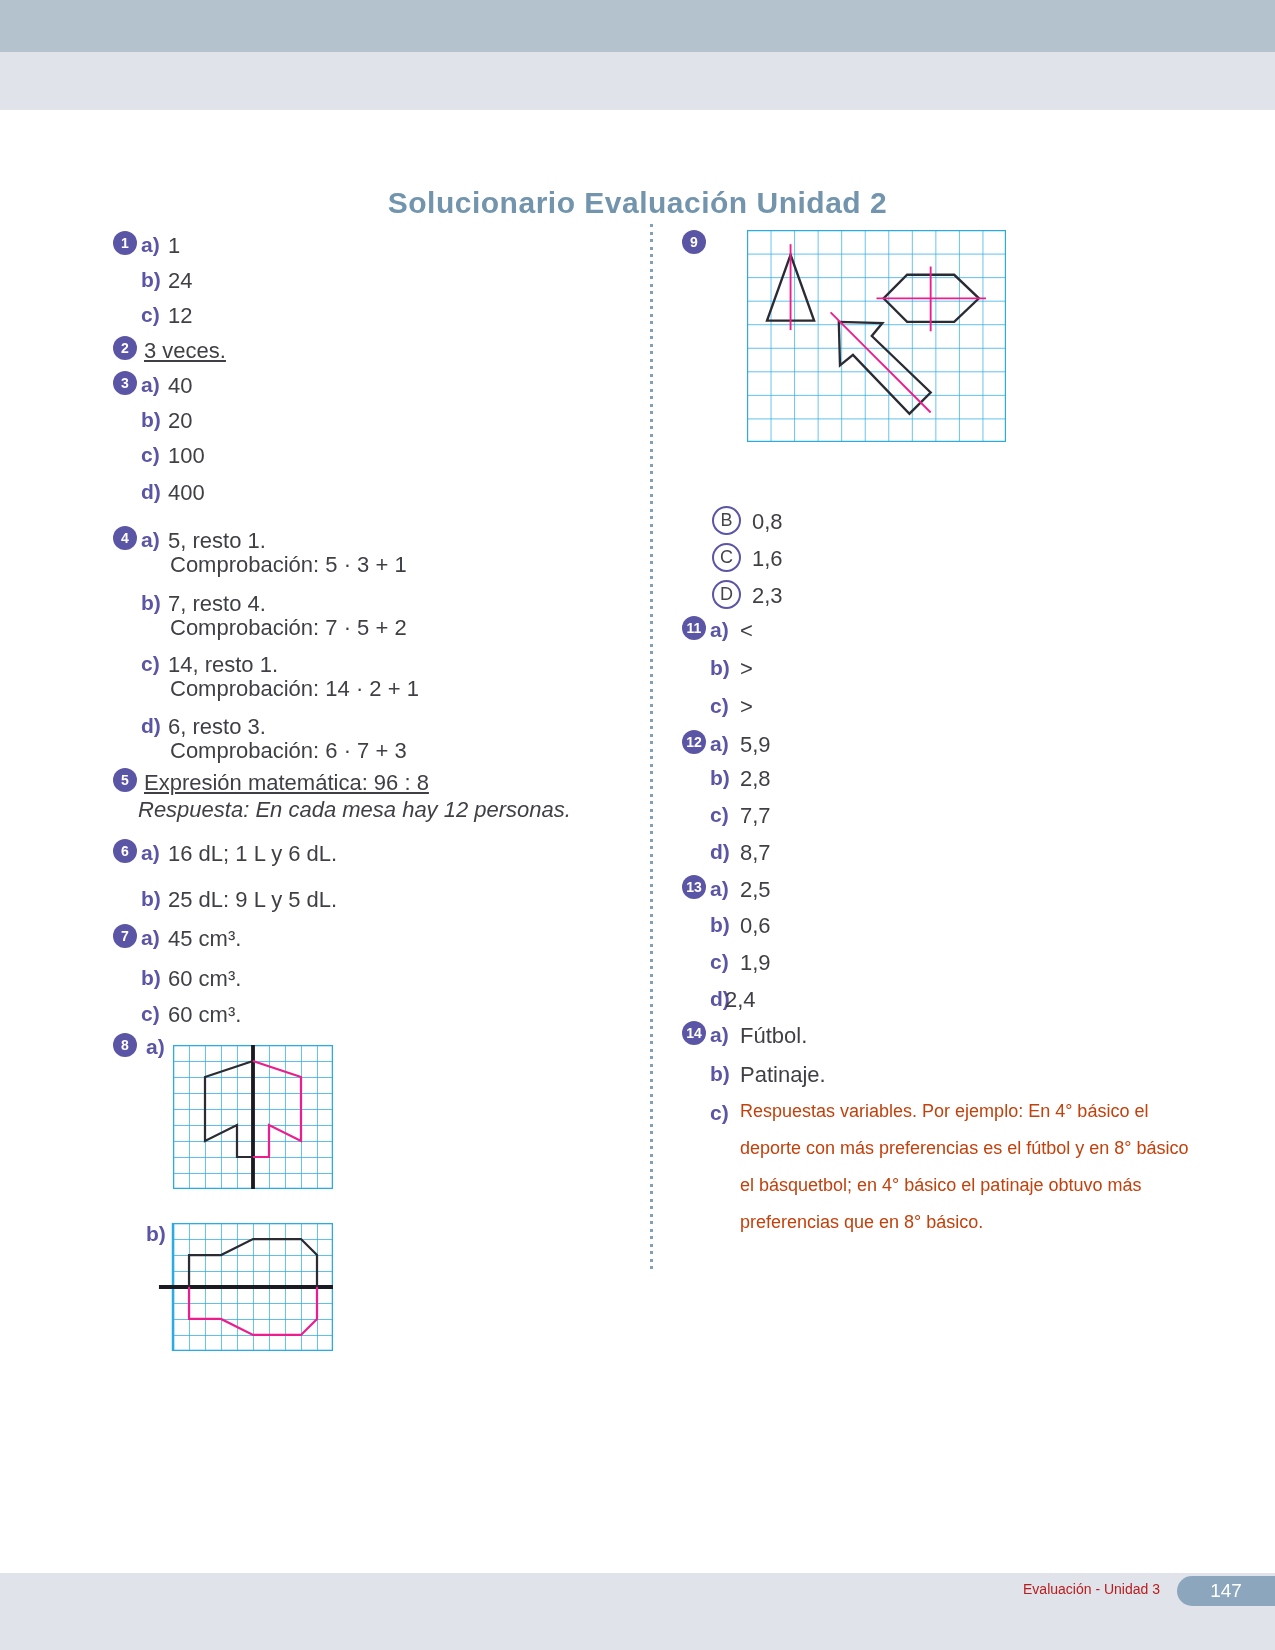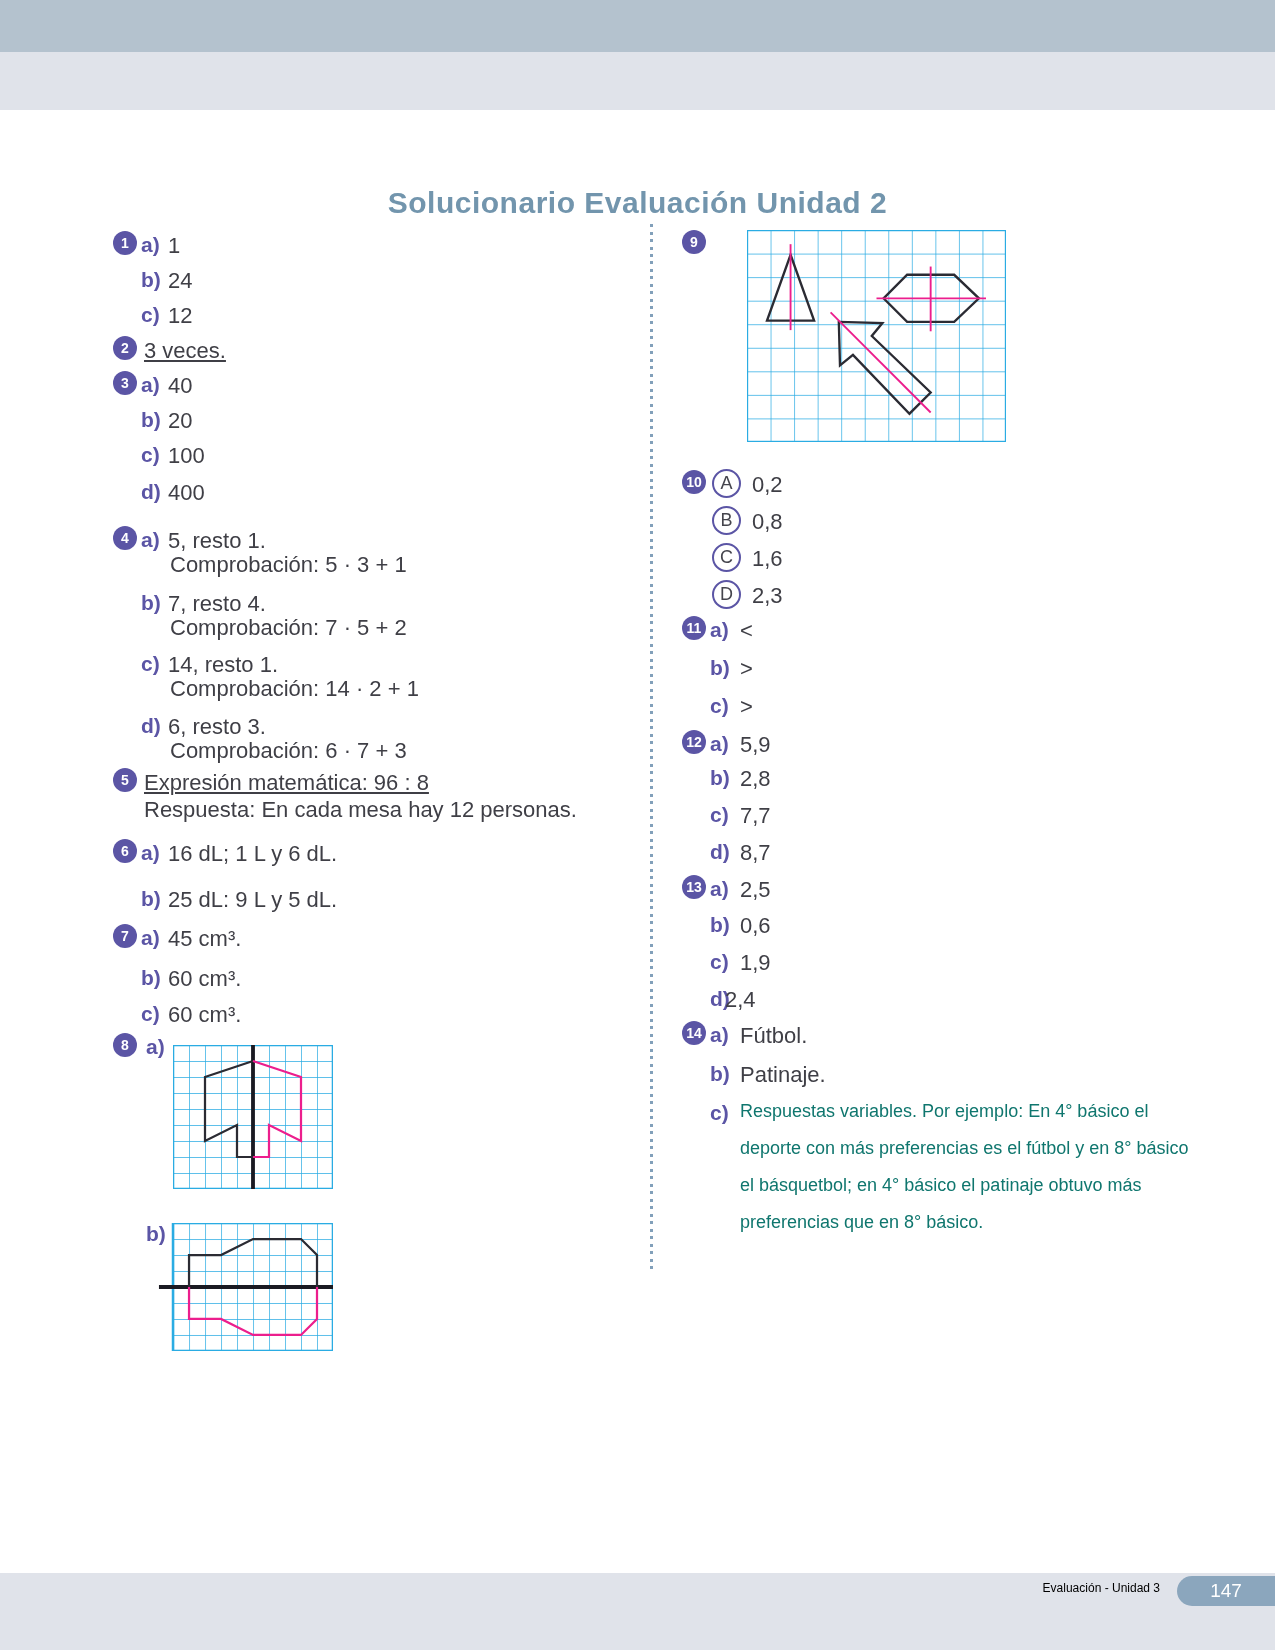--- a/index.html
+++ b/index.html
@@ -16,30 +16,30 @@
   .col.right{left:682px;width:560px;height:1400px;}
   .row{position:absolute;left:0;height:26px;width:540px;}
   .row span{position:absolute;white-space:nowrap;}
   .badge{left:0;top:-2px;width:24px;height:24px;background:#5b55a5;border-radius:50%;
          color:#fff;font-size:14px;font-weight:bold;display:flex;align-items:center;
          justify-content:center;text-align:center;line-height:24px;}
   .lbl{left:28px;top:0;color:#5b55a5;font-weight:bold;font-size:21px;}
   .txt{left:55px;top:0;color:#3f3f46;font-size:22px;}
   .txt.flush{left:31px;text-decoration:underline;}
   .sub{left:57px;top:24px;color:#3f3f46;font-size:22px;}
-  .sub.flush{left:31px;top:27px;}
+  .sub.flush{left:25px;top:27px;font-style:italic;}
   .choice{left:30px;top:-3px;width:25px;height:25px;border:2.5px solid #5b55a5;border-radius:50%;
           color:#45454d;font-size:18px;display:flex;align-items:center;justify-content:center;
           line-height:25px;background:#fff;}
   .ctxt{left:70px;top:0;color:#3f3f46;font-size:22px;}
   .para{position:absolute;left:58px;top:0;}
-  .pline{position:absolute;left:0;white-space:nowrap;color:#0f766e;font-size:18px;}
+  .pline{position:absolute;left:0;white-space:nowrap;color:#c2410c;font-size:18px;}
   .figure{position:absolute;}
   .footerbar{position:absolute;left:0;top:1573px;width:1275px;height:77px;background:#e0e3ea;}
-  .footerlabel{position:absolute;right:115px;top:1581px;font-size:12px;color:#000000;}
+  .footerlabel{position:absolute;right:115px;top:1581px;font-size:14px;color:#b91c1c;}
   .pill{position:absolute;right:0;top:1576px;width:98px;height:30px;background:#8ba6bd;
         border-radius:15px 0 0 15px;color:#fff;font-size:19px;display:flex;
         align-items:center;justify-content:center;}
 </style>
 </head>
 <body>
 
 <div class="topbar"></div>
 <div class="band"></div>
 <h1 class="title">Solucionario Evaluación Unidad 2</h1>
@@ -161,25 +161,20 @@
   <rect x="0" y="0" width="10" height="8" fill="url(#p8b)"></rect>
   <rect x="0" y="0" width="10" height="8" fill="none" stroke="#2aace3" stroke-width="0.16"></rect>
   <line x1="-0.88" y1="4" x2="10" y2="4" stroke="#1a1a22" stroke-width="0.24"></line>
   <polyline points="1,4 1,2 3,2 5,1 8,1 9,2 9,4" fill="none" stroke="#2b2b33" stroke-width="0.14"></polyline>
   <polyline points="1,4 1,6 3,6 5,7 8,7 9,6 9,4" fill="none" stroke="#ec1e8d" stroke-width="0.14"></polyline>
 </svg>
 
 <div class="col right">
   <div class="row" style="top:232px">
     <span class="badge">9</span>
-  </div>
-  <div class="row" style="top:472px">
-    <span class="badge">10</span>
-    <span class="choice">A</span>
-    <span class="ctxt">0,2</span>
   </div>
   <div class="row" style="top:509px">
     <span class="choice">B</span>
     <span class="ctxt">0,8</span>
   </div>
   <div class="row" style="top:546px">
     <span class="choice">C</span>
     <span class="ctxt">1,6</span>
   </div>
   <div class="row" style="top:583px">

